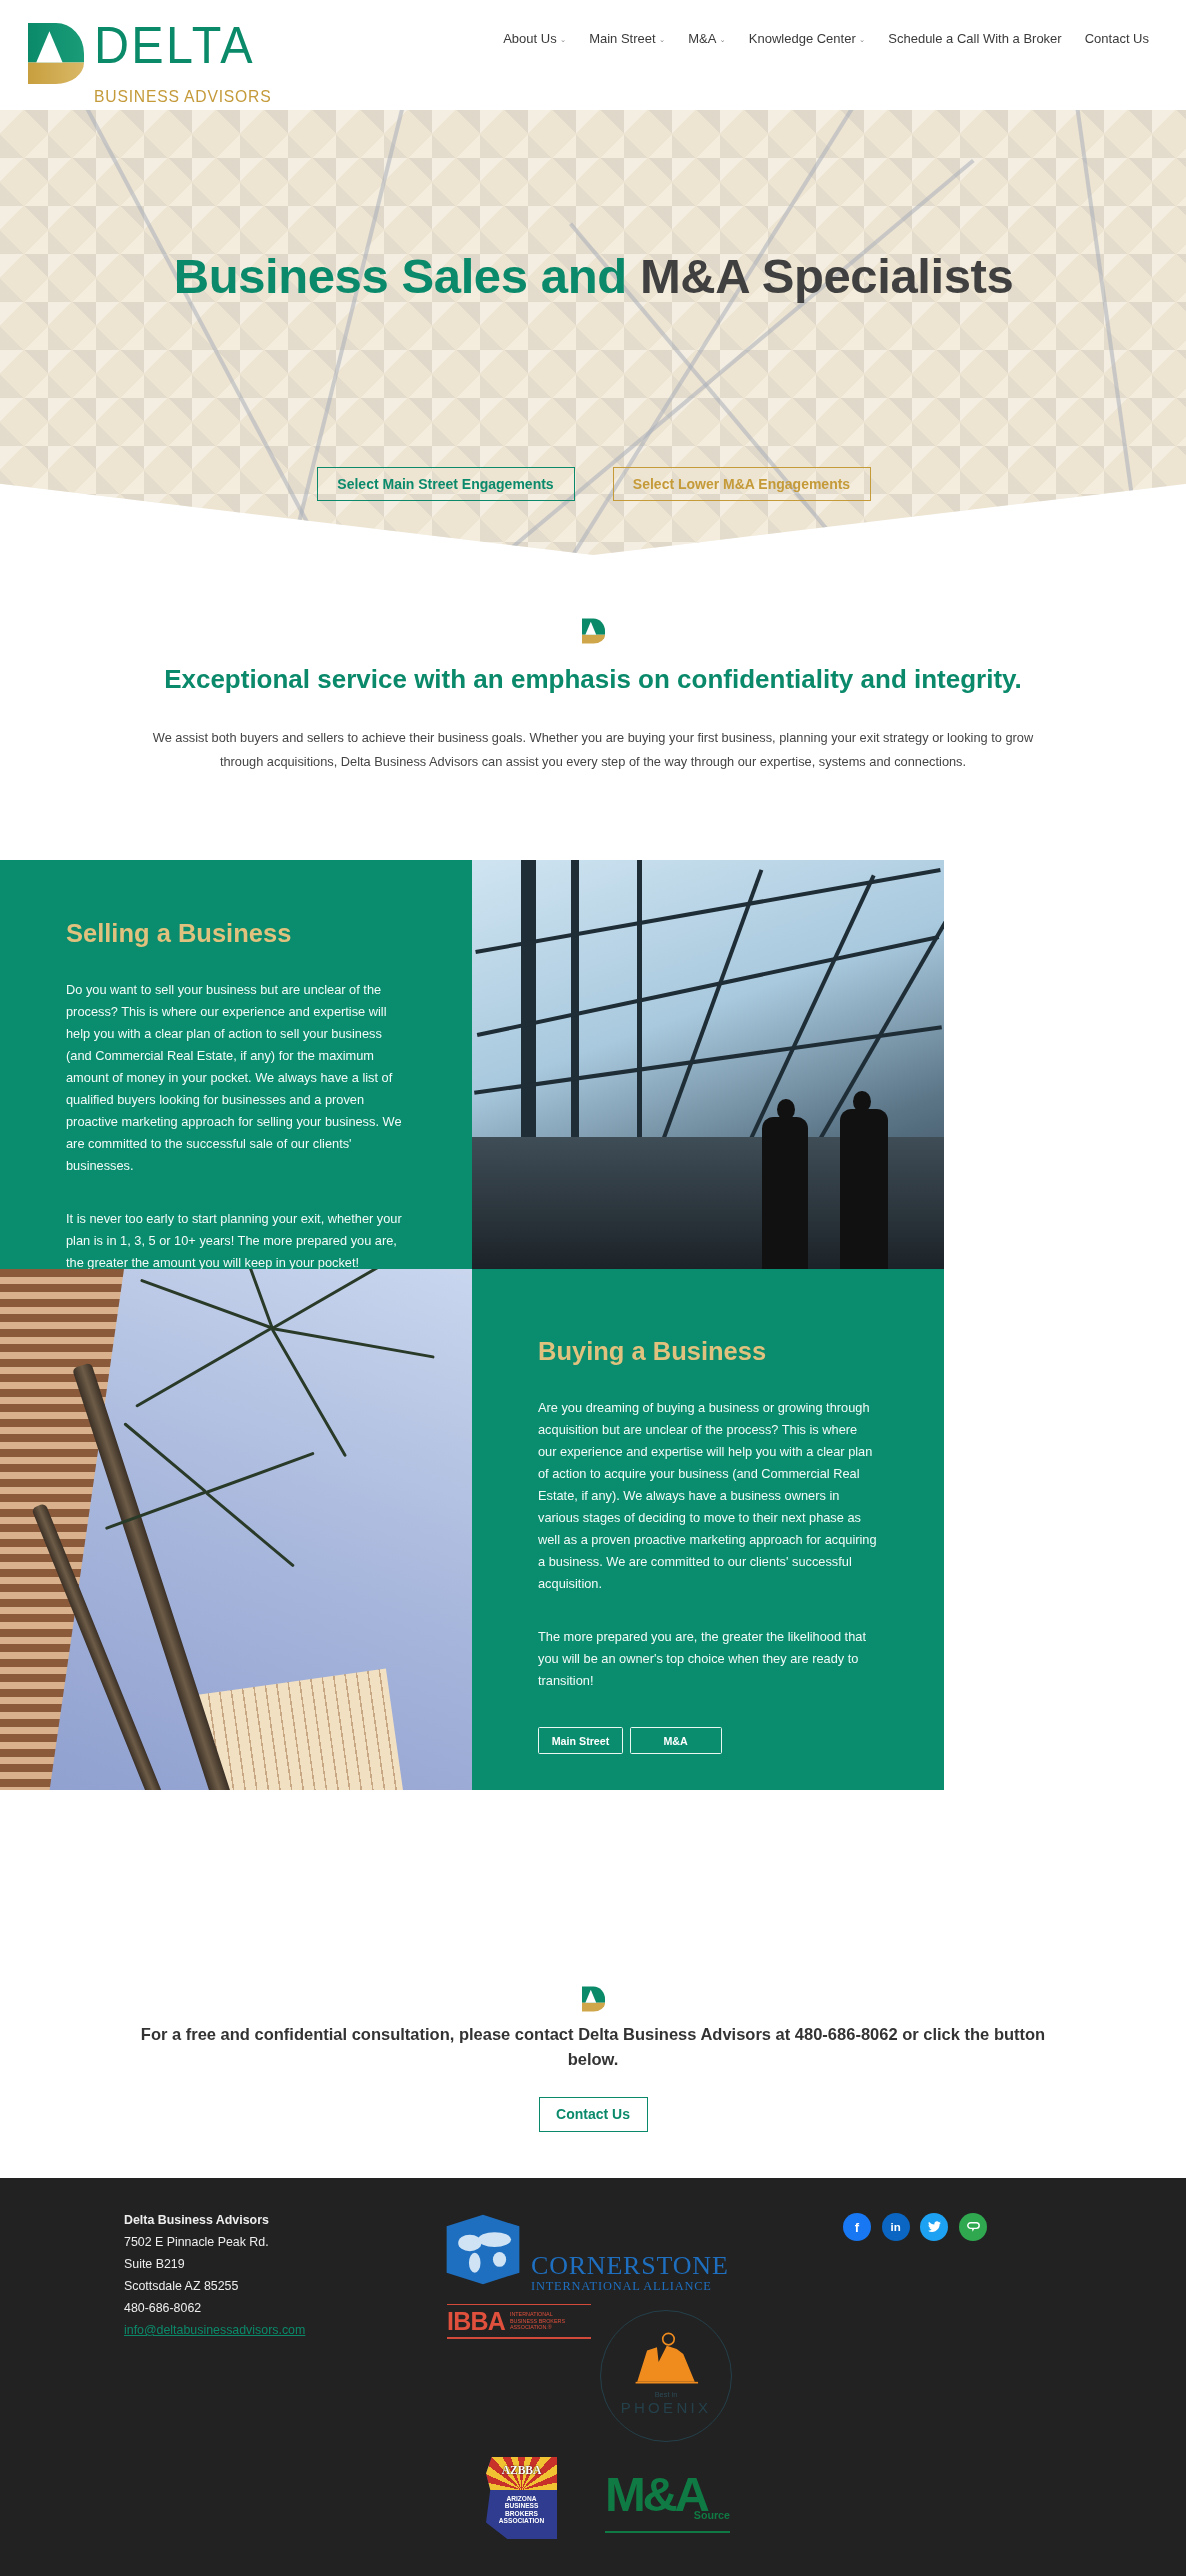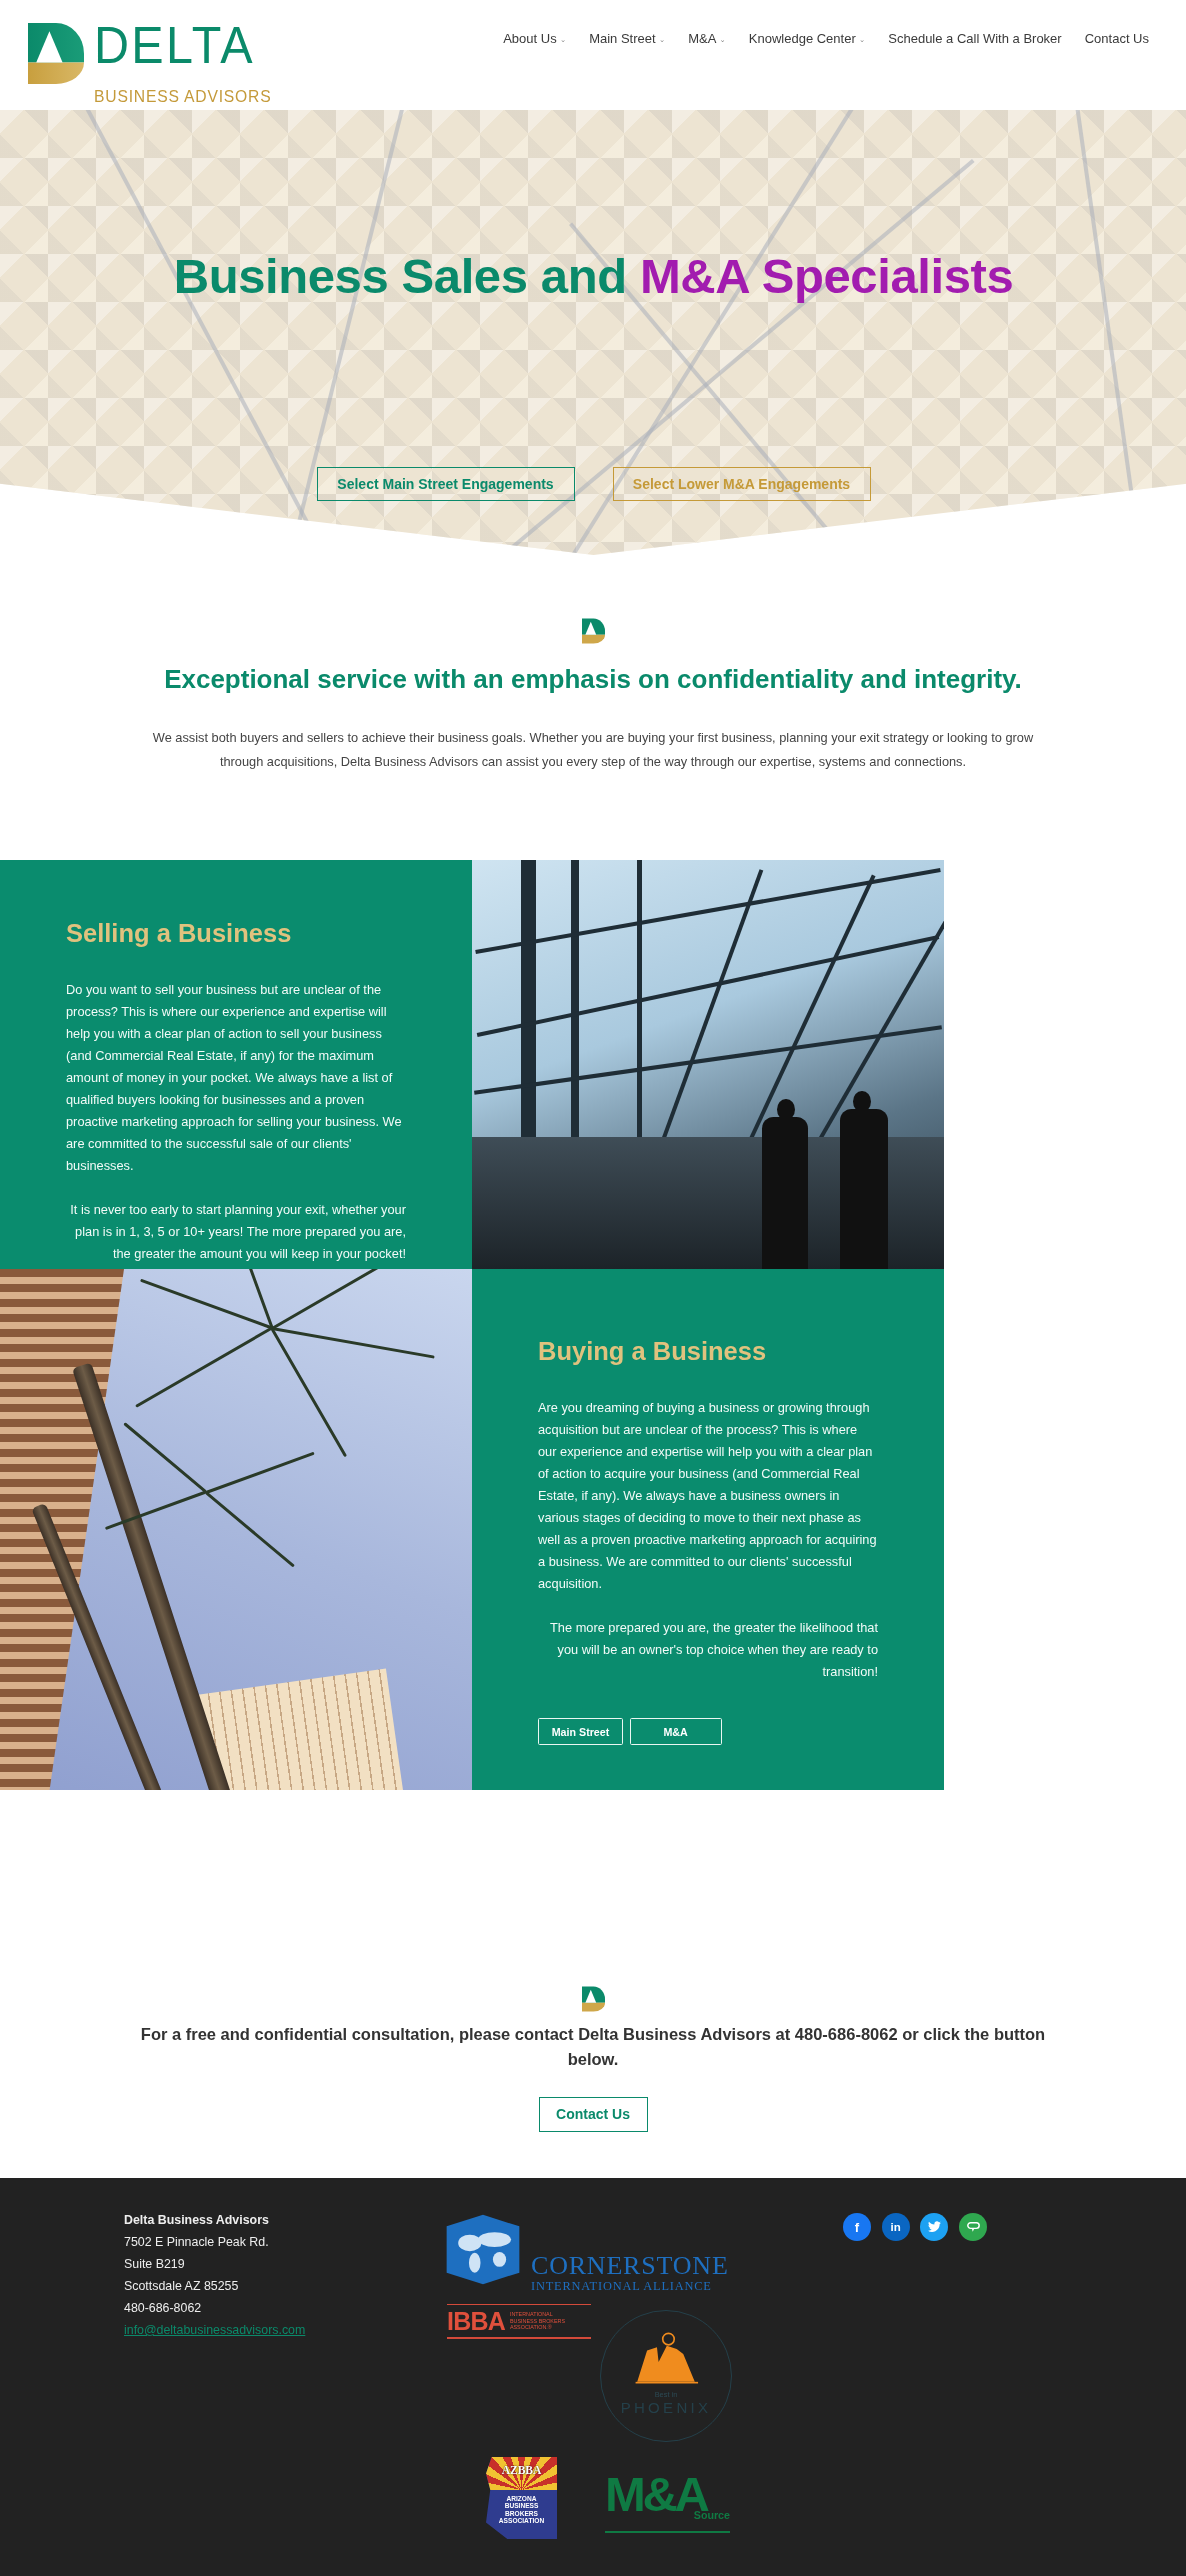--- a/index.html
+++ b/index.html
@@ -24,42 +24,42 @@
     background-image:
       linear-gradient(135deg, rgba(255,255,255,0.35) 25%, transparent 25%),
       linear-gradient(225deg, rgba(200,195,185,0.35) 25%, transparent 25%),
       linear-gradient(315deg, rgba(255,250,238,0.4) 25%, transparent 25%),
       linear-gradient(45deg, rgba(210,204,190,0.35) 25%, transparent 25%);
     background-size: 48px 48px;
   }
   .hero-line { position: absolute; background: rgba(170,175,185,0.55); width: 4.1px; height: 742px; transform-origin: top left; }
   .hero-title { position: absolute; top: 138px; left: 0; width: 100%; text-align: center; font-size: 49px; font-weight: 700; letter-spacing: -0.4px; }
   .hero-title .g { color: #0a8a6b; }
-  .hero-title .o { color: #a21caf; }
+  .hero-title .o { color: #404040; }
   .hero-btns { position: absolute; top: 357px; left: 0; width: 100%; display: flex; justify-content: center; gap: 38px; }
   .hero-btn { font-size: 14px; font-weight: 700; padding: 8.2px 13px; border: 1.6px solid; background: transparent; cursor: pointer; font-family: "Liberation Sans", sans-serif; }
   .hero-btn.g { color: #0a8a6b; border-color: #0a8a6b; width: 258px; }
   .hero-btn.o { color: #c59a38; border-color: #c59a38; width: 258px; }
   .intro-wrap { position: absolute; top: 618px; left: 0; width: 100%; text-align: center; }
   .mini-logo { width: 23px; height: 26px; display: inline-block; }
   .intro-title { font-size: 26px; font-weight: 700; color: #0a8a6b; margin-top: 16.5px; }
   .intro-text { font-size: 12.8px; color: #444; line-height: 24px; margin: 31px auto 0; width: 915px; }
 
   
   .features { position: absolute; top: 860px; left: 0; width: 944px; }
   .frow { display: flex; }
   .fpanel { width: 472px; background: #0a8c6e; color: #fff; }
   .fimg { width: 472px; position: relative; overflow: hidden; }
   .row1 .fpanel, .row1 .fimg { height: 409px; }
   .row2 .fpanel, .row2 .fimg { height: 521px; }
   .fpanel-inner { padding: 59px 66px 0 66px; }
   .row2 .fpanel-inner { padding: 68px 66px 0 66px; }
   .ftitle { font-size: 25.5px; font-weight: 700; color: #e0c27e; }
   .fpara { font-size: 12.8px; line-height: 22px; margin-top: 31px; color: #f3fbf8; }
-  .fpara + .fpara { margin-top: 22px; text-align: right; }
+  .fpara + .fpara { margin-top: 31px; }
   .fbtns { display: flex; gap: 6.6px; margin-top: 35px; }
   .fbtn { border: 0.8px solid #eaf7f2; border-radius: 1.6px; background: transparent; color: #fff; font-weight: 700; font-size: 10.7px; height: 27px; font-family: "Liberation Sans", sans-serif; cursor: pointer; }
   .fbtn.a { width: 85px; }
   .fbtn.b { width: 92px; }
 
   
   .atrium { position: absolute; inset: 0; background: linear-gradient(160deg, #cfe4f1 0%, #a9c9de 40%, #5b7587 70%, #283945 100%); }
   .atrium .bar { position: absolute; background: #1f2d36; }
   .atrium .floor { position: absolute; left: 0; right: 0; bottom: 0; height: 132px; background: linear-gradient(180deg, #3f4d57, #1c2328); }
   .person { position: absolute; background: #111; border-radius: 11.5px 11.5px 3.3px 3.3px; }

